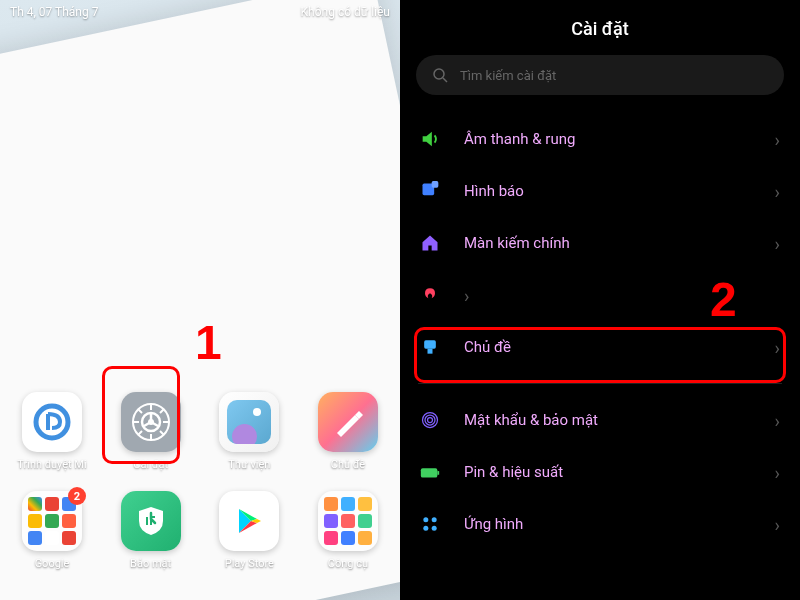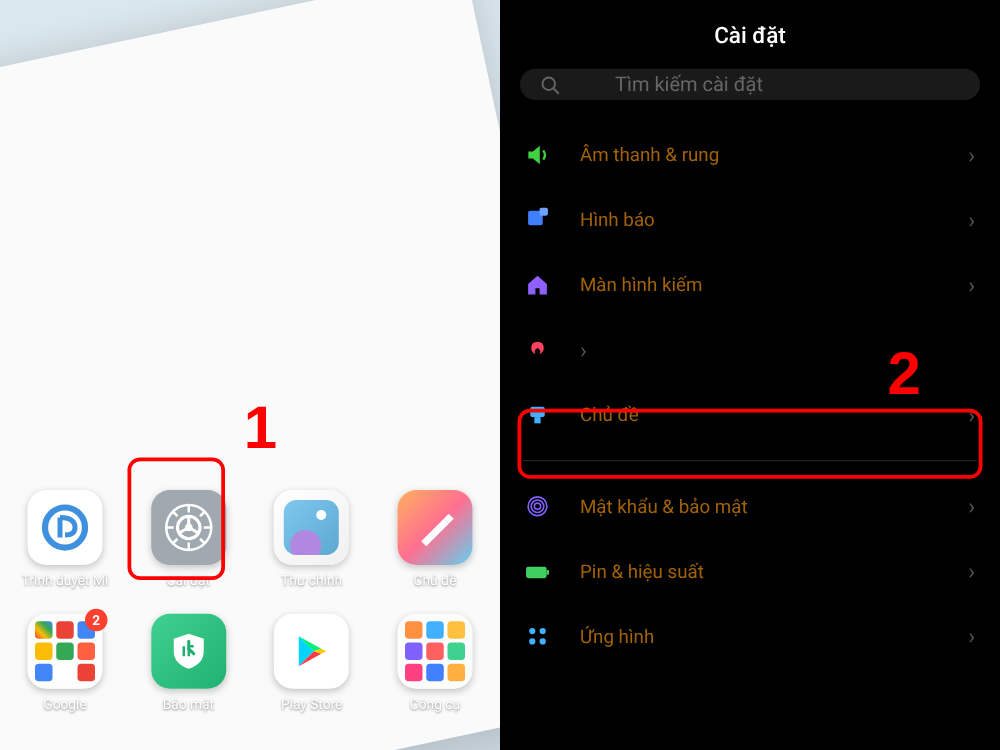--- a/index.html
+++ b/index.html
@@ -36,40 +36,44 @@
 .icon-tools-folder { background: rgba(255,255,255,0.5); padding:6px; display:grid; grid-template-columns:repeat(3,1fr); gap:3px; }
 .icon-tools-folder .mini { width:14px;height:14px;border-radius:3px; }
 .icon-playstore { background: #fff; }
 .icon-playstore svg { width: 36px; height: 36px; }
 
 .badge { position: absolute; top: -4px; right: -4px; background: #ff4030; color: #fff; font-size: 11px; font-weight: bold; border-radius: 10px; min-width: 18px; height: 18px; display: flex; align-items: center; justify-content: center; padding: 0 4px; }
 
 
 .settings-screen { width: 400px; height: 600px; background: #000; color: #fff; position: relative; }
 .settings-title { text-align: center; padding: 18px 0 16px; font-size: 18px; font-weight: 500; }
-.search-bar { margin: 0 16px 18px; background: #1a1a1a; border-radius: 20px; height: 25px; display: flex; align-items: center; padding: 0 16px; color: #666; font-size: 16px; gap: 32px; }
+.search-bar { margin: 0 16px 18px; background: #1a1a1a; border-radius: 20px; height: 40px; display: flex; align-items: center; padding: 0 16px; color: #666; font-size: 13px; }
 .search-bar svg { width: 16px; height: 16px; margin-right: 12px; flex-shrink: 0; }
 
 .settings-list { padding: 0 0; }
 .settings-item { display: flex; align-items: center; padding: 14px 20px 14px 18px; position: relative; }
 .settings-item .s-icon { width: 24px; height: 24px; margin-right: 22px; display: flex; align-items: center; justify-content: center; flex-shrink: 0; }
-.settings-item .s-label { flex: 1; font-size: 15px; color: #a16207; }
+.settings-item .s-label { flex: 1; font-size: 15px; color: #f0abfc; }
 .settings-item .s-chevron { color: #555; font-size: 18px; }
 .divider { height: 1px; background: #222; margin: 10px 18px; }
 
 
 .annotation-box { position: absolute; border: 3px solid #ff0000; border-radius: 10px; z-index: 20; pointer-events: none; }
 .annotation-num { position: absolute; color: #ff0000; font-size: 48px; font-weight: bold; z-index: 20; pointer-events: none; font-family: Arial, sans-serif; }
 </style>
 </head>
 <body>
 
 <div class="home-screen">
   <div class="wallpaper"></div>
 
+  <div class="status-bar">
+    <span>Th 4, 07 Tháng 7</span>
+    <span>Không có dữ liệu</span>
+  </div>
 
   <div class="apps-grid">
     <div class="apps-row">
       <div class="app">
         <div class="app-icon icon-mi-browser">
           <svg viewBox="0 0 40 40">
               <circle cx="20" cy="20" r="16" fill="none" stroke="#4090e0" stroke-width="5"></circle>
               <path d="M16 12 L16 28" stroke="#4090e0" stroke-width="4" fill="none"></path>
               <path d="M16 12 Q28 12 28 20 Q28 26 20 26" stroke="#4090e0" stroke-width="4" fill="none"></path>
             </svg>
@@ -96,21 +100,21 @@
               <line x1="22" y1="22" x2="29" y2="26" stroke="#fff" stroke-width="2.5"></line>
               <line x1="22" y1="22" x2="15" y2="26" stroke="#fff" stroke-width="2.5"></line>
             </svg>
         </div>
         <span class="app-label">Cài đặt</span>
       </div>
       <div class="app">
         <div class="app-icon icon-gallery">
           <div class="icon-gallery-inner"></div>
         </div>
-        <span class="app-label">Thư chính</span>
+        <span class="app-label">Thư viện</span>
       </div>
       <div class="app">
         <div class="app-icon icon-theme">
           <svg viewBox="0 0 34 34">
               <path d="M6 28 L24 10 L28 14 L10 32 Z" fill="#fff"></path>
               <path d="M24 10 L28 6 L32 10 L28 14 Z" fill="#fff"></path>
             </svg>
         </div>
         <span class="app-label">Chủ đề</span>
       </div>
@@ -205,21 +209,21 @@
         </div>
       <span class="s-label">Hình báo</span>
       <span class="s-chevron">›</span>
     </div>
     <div class="settings-item">
       <div class="s-icon">
           <svg viewBox="0 0 24 24" width="20" height="20">
             <path d="M12 3 L21 11 L21 21 L14 21 L14 15 L10 15 L10 21 L3 21 L3 11 Z" fill="#9060ff"></path>
           </svg>
         </div>
-      <span class="s-label">Màn hình kiếm</span>
+      <span class="s-label">Màn kiếm chính</span>
       <span class="s-chevron">›</span>
     </div>
     <div class="settings-item">
       <div class="s-icon">
           <svg viewBox="0 0 24 24" width="20" height="20">
             <path d="M12 4 Q6 4 6 10 Q6 14 10 16 Q8 12 12 10 Q16 12 14 16 Q18 14 18 10 Q18 4 12 4" fill="#ff4060"></path>
           </svg>
         </div>
       <span class="s-chevron">›</span>
     </div>

